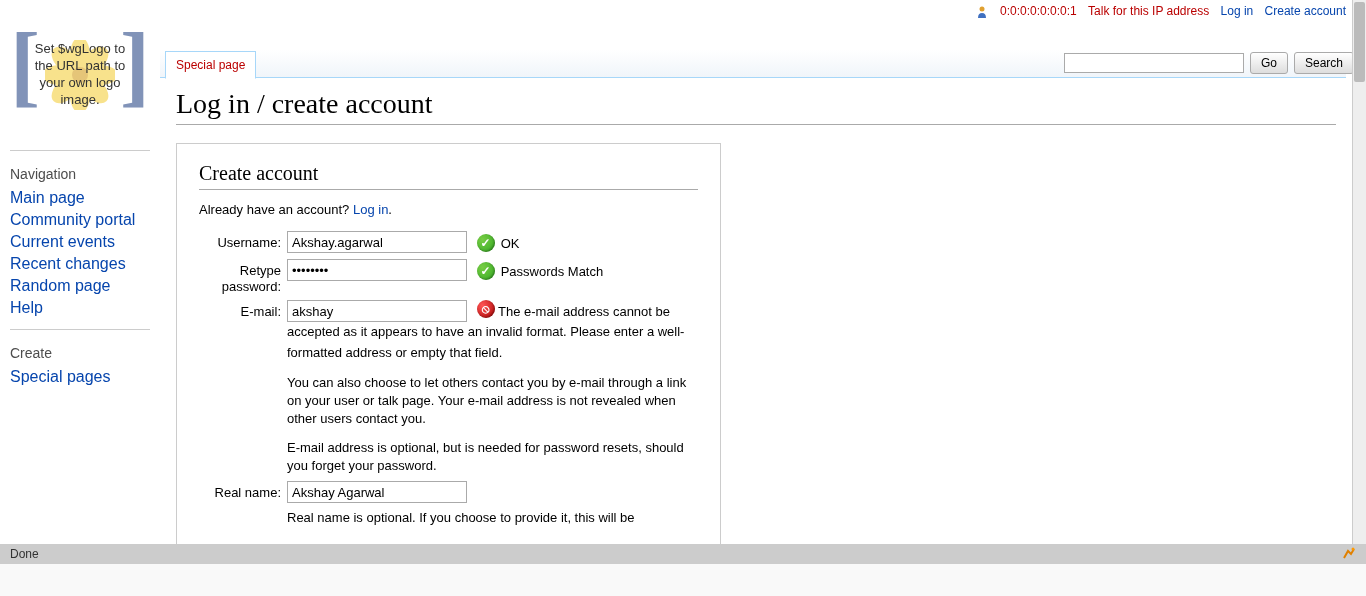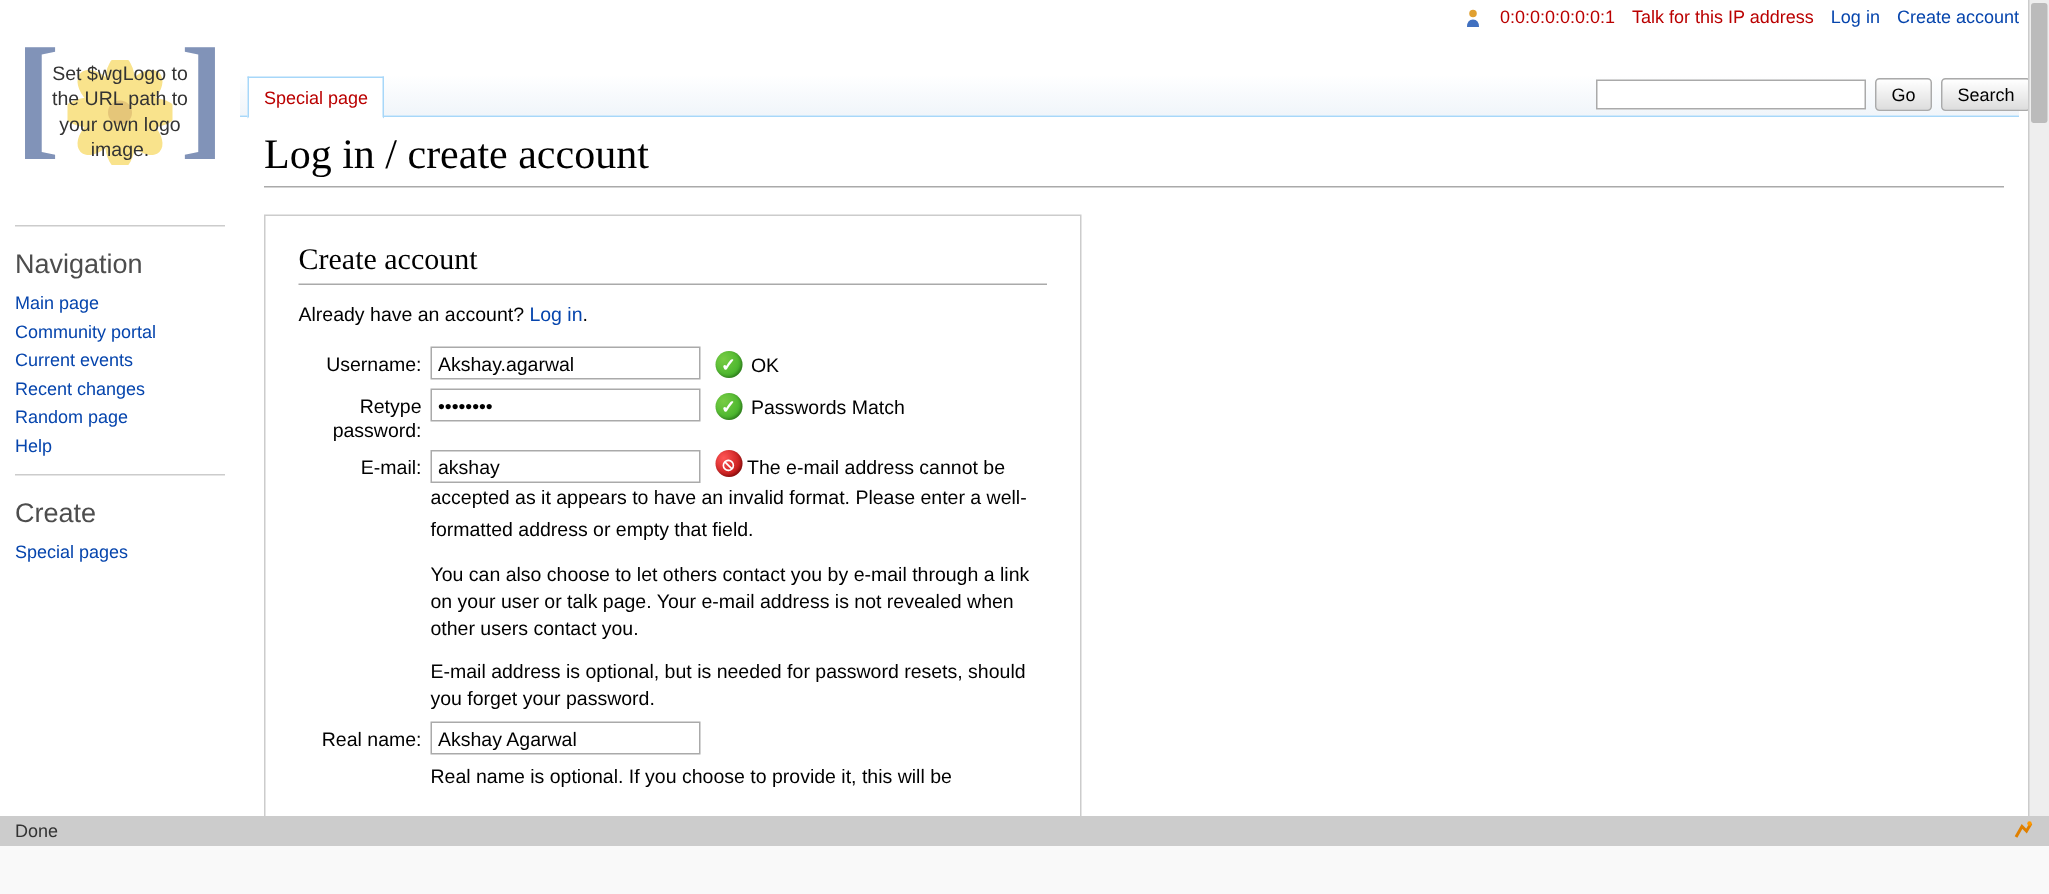--- a/index.html
+++ b/index.html
@@ -14,24 +14,24 @@
 .user-icon { display: inline-block; width: 10px; height: 12px; vertical-align: middle; margin-right: 2px; }
 
 
 .sidebar { position: absolute; left: 0; top: 0; width: 160px; height: 576px; padding: 10px 10px 0 10px; }
 .logo-box { width: 130px; height: 130px; margin: 0 auto 10px; position: relative; display: flex; align-items: center; justify-content: center; }
 .logo-brackets { position: absolute; font-size: 90px; color: #8193B8; font-family: serif; font-weight: bold; line-height: 1; }
 .logo-brackets.left { left: -5px; top: 10px; }
 .logo-brackets.right { right: -5px; top: 10px; }
 .logo-flower { position: absolute; width: 70px; height: 70px; top: 30px; left: 30px; }
 .logo-text { position: relative; z-index: 2; text-align: center; font-size: 13px; color: #333; line-height: 1.3; padding: 0 15px; }
-.sidebar h3 { font-size: 18px; font-weight: normal; color: #4D4D4D; margin: 15px 0 5px 0; border-bottom: none; }
+.sidebar h3 { font-size: 14px; font-weight: normal; color: #4D4D4D; margin: 15px 0 5px 0; border-bottom: none; }
 .sidebar ul { list-style: none; }
 .sidebar li { padding: 2px 0; }
-.sidebar a { color: #0645AD; text-decoration: none; font-size: 12px; }
+.sidebar a { color: #0645AD; text-decoration: none; font-size: 16px; }
 .sidebar hr { border: none; border-top: 1px solid #ccc; margin: 10px 0 0 0; }
 
 
 .tabs { position: absolute; left: 160px; top: 50px; right: 20px; height: 28px; border-bottom: 1px solid #A7D7F9; background: linear-gradient(to bottom, #fff 0%, #f0f5fa 100%); }
 .tab { display: inline-block; padding: 6px 10px; font-size: 12px; color: #BA0000; background: #fff; border: 1px solid #A7D7F9; border-bottom: 1px solid #fff; position: relative; top: 1px; margin-left: 5px; }
 
 
 .search-area { position: absolute; right: 12px; top: 52px; display: flex; gap: 6px; align-items: center; }
 .search-area input[type="text"] { width: 180px; height: 20px; border: 1px solid #aaa; padding: 2px 4px; font-size: 12px; }
 .search-area button { height: 22px; padding: 0 10px; border: 1px solid #aaa; border-radius: 3px; background: linear-gradient(#fff,#ddd); font-size: 12px; cursor: pointer; text-align: center; }

